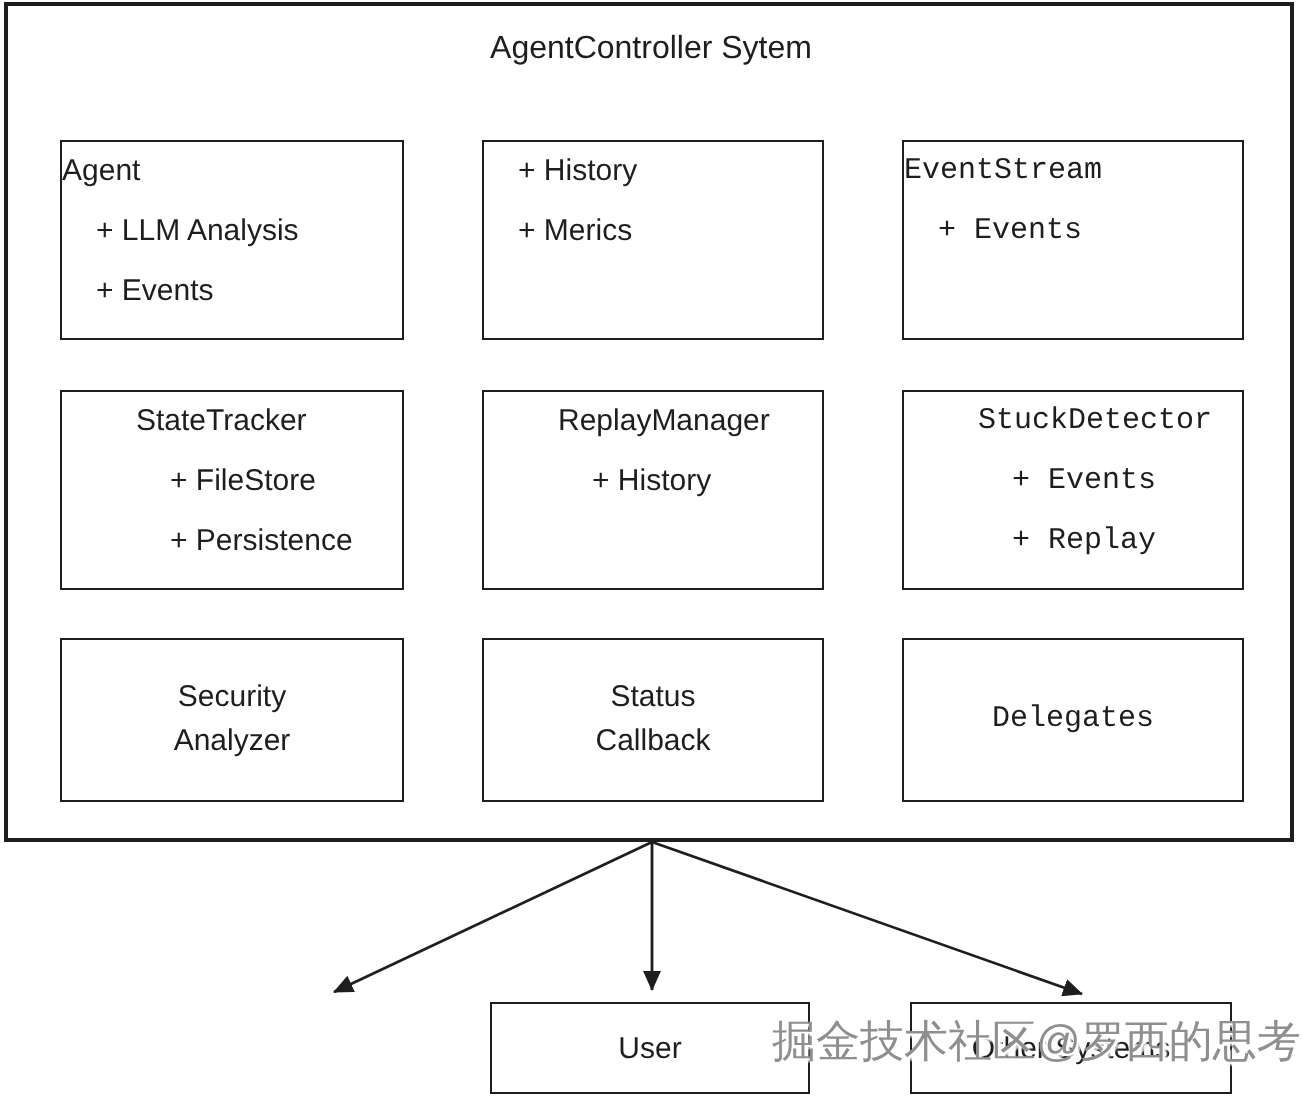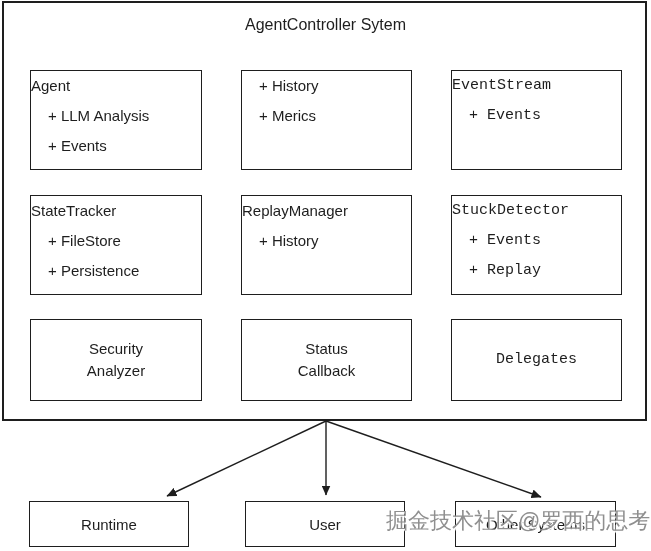--- a/index.html
+++ b/index.html
@@ -41,21 +41,21 @@
     border: 1.5px solid #1e1e1e;
     box-sizing: border-box;
     font-size: 15px;
   }
   
   .c1 { left: 30px;  width: 172px; }
   .c2 { left: 241px; width: 171px; }
   .c3 { left: 451px; width: 171px; font-family: Liberation Mono, monospace; }
   
   .r1 { top: 70px;  height: 100px; }
-  .r2 { top: 195px; height: 100px; }
+  .r2 { top: 195px; height: 100px; padding-left: 37px; }
   .r3 { top: 319px; height: 82px;  }
   .box-line {
     height: 30px;
     line-height: 30px;
     white-space: nowrap;
   }
   .box-title {
     text-align: left;
   }
   .box-item {
@@ -159,21 +159,20 @@
     <defs>
       <marker id="arrowhead" markerWidth="11" markerHeight="9" refX="9.5" refY="4.5" orient="auto" markerUnits="userSpaceOnUse">
         <path d="M0,0 L10,4.5 L0,9 z" fill="#1e1e1e"></path>
       </marker>
     </defs>
     <line x1="326" y1="421" x2="167" y2="496" stroke="#1e1e1e" stroke-width="1.4" marker-end="url(#arrowhead)"></line>
     <line x1="326" y1="421" x2="326" y2="495" stroke="#1e1e1e" stroke-width="1.4" marker-end="url(#arrowhead)"></line>
     <line x1="326" y1="421" x2="541" y2="497" stroke="#1e1e1e" stroke-width="1.4" marker-end="url(#arrowhead)"></line>
   </svg>
 
-  <div class="bottom-box bb1">Runtime</div>
 
   <div class="bottom-box bb2">User</div>
 
   <div class="bottom-box bb3">Other Systems</div>
 
   <div class="watermark">掘金技术社区@罗西的思考</div>
 
 </div>
 
 </body></html>

